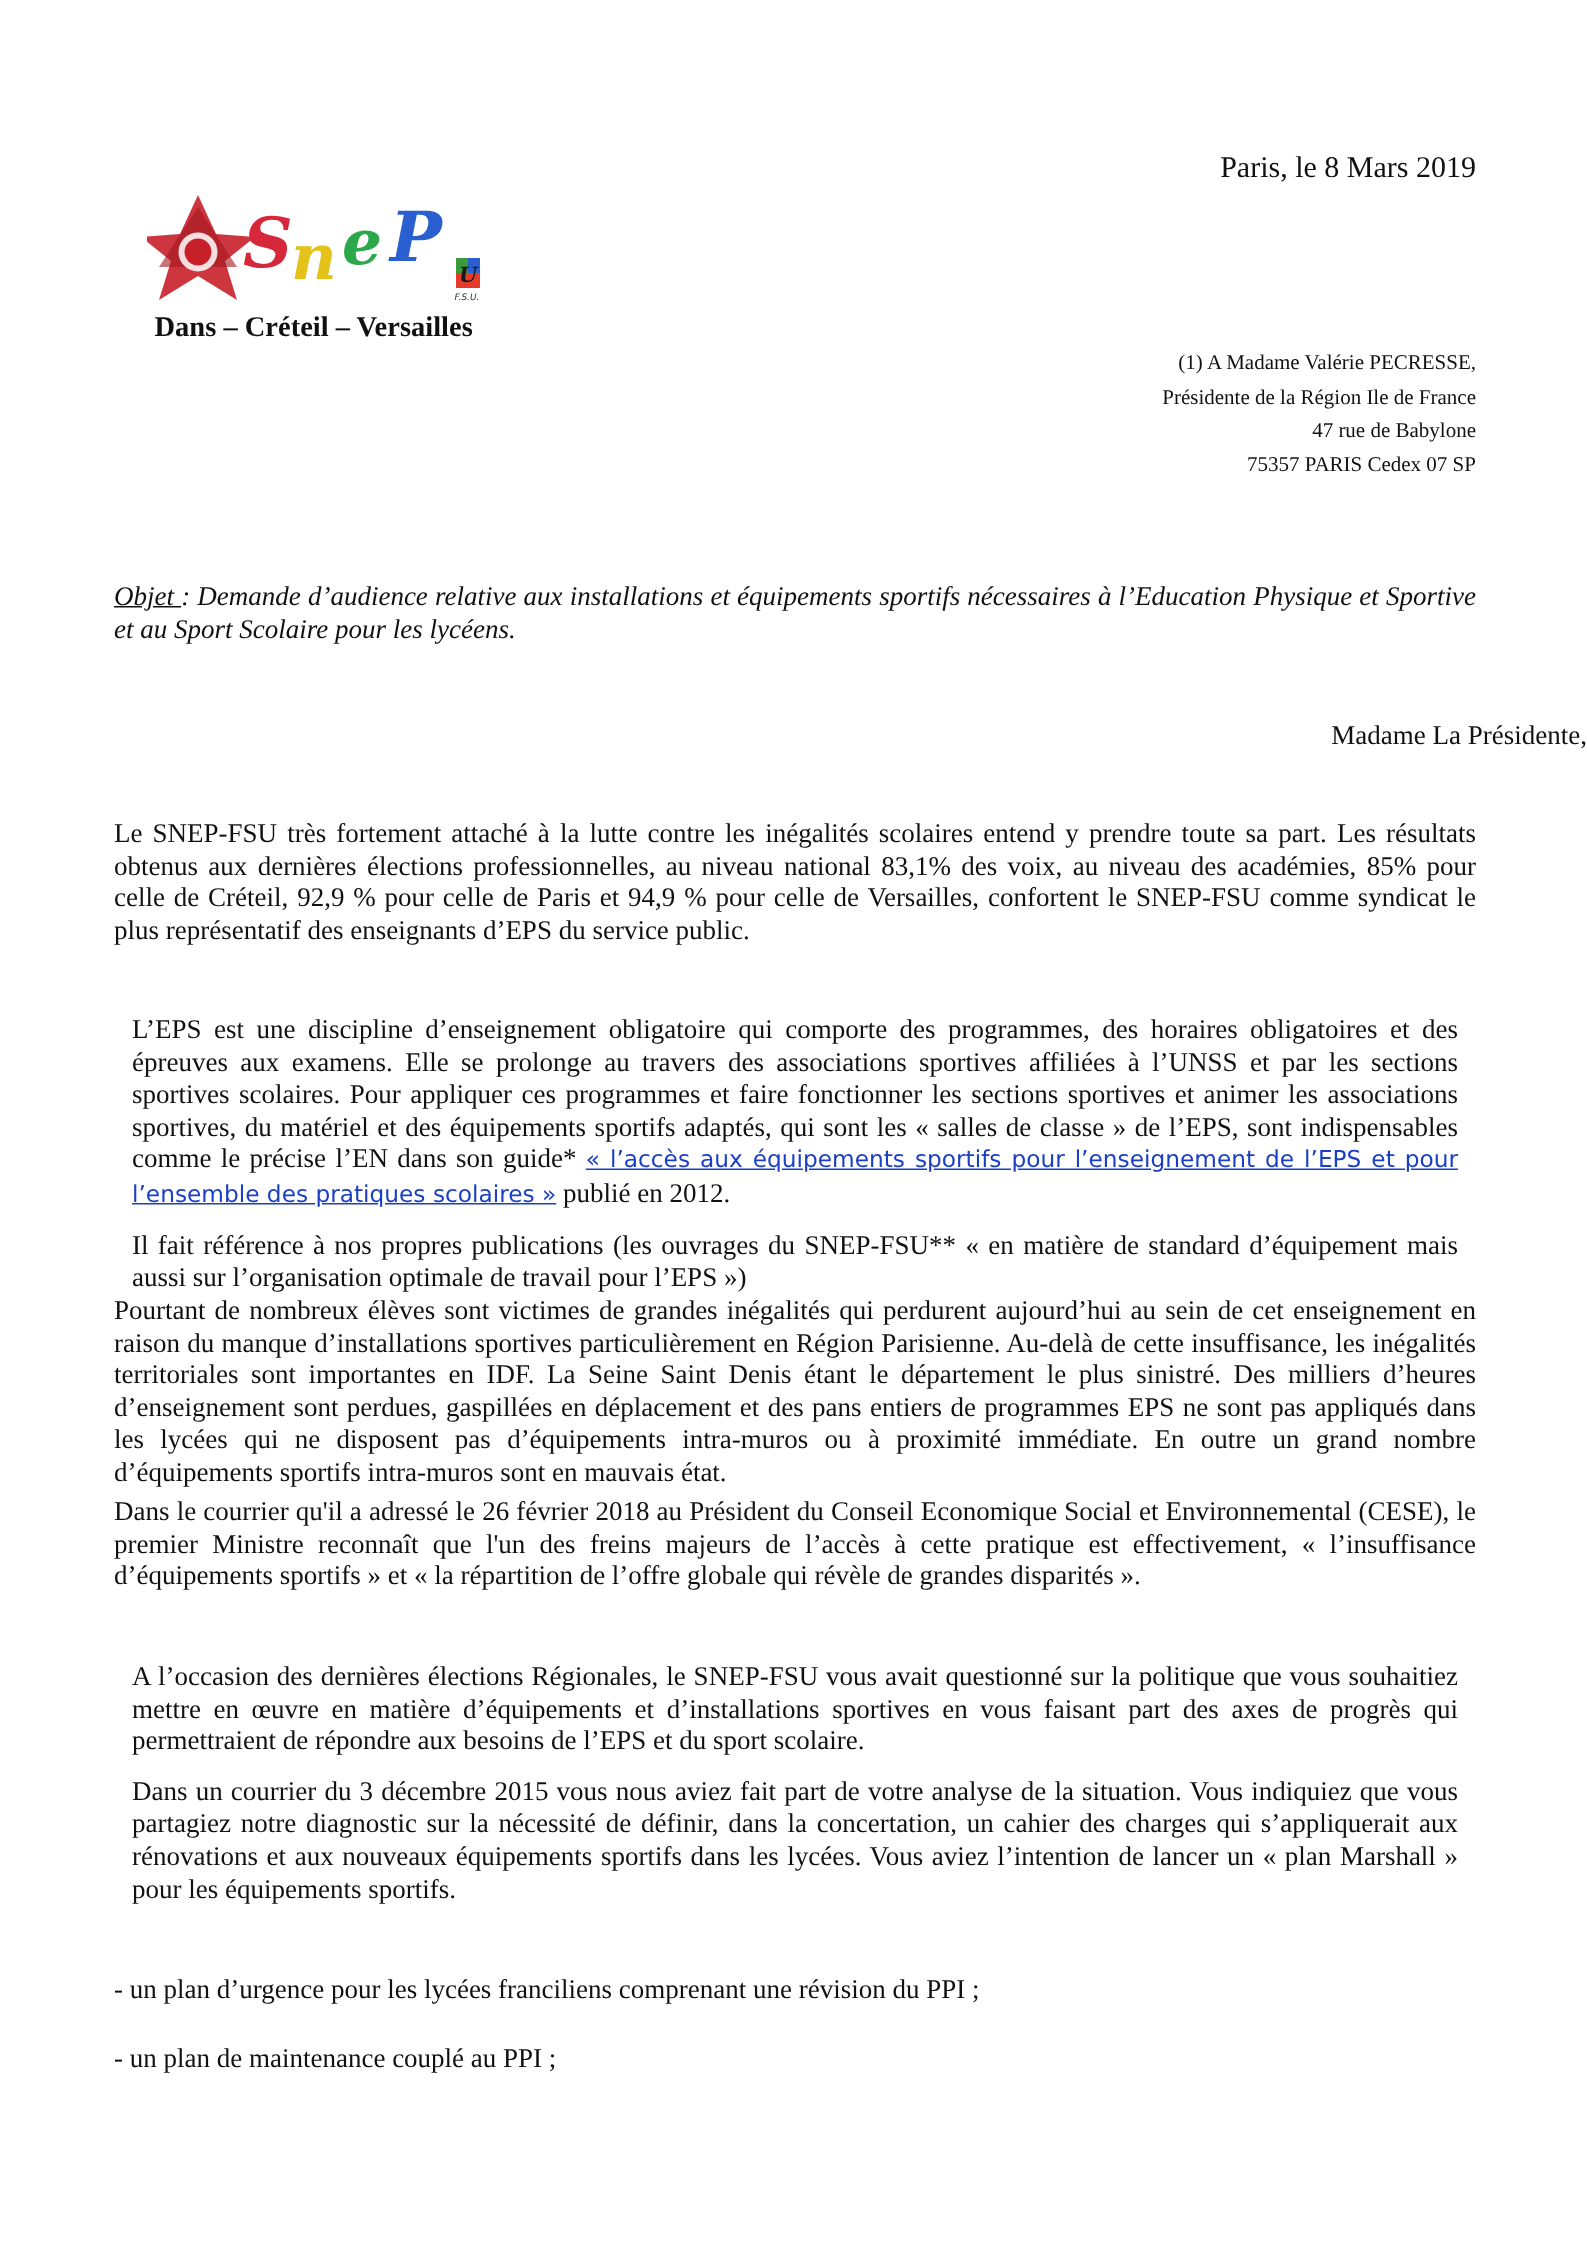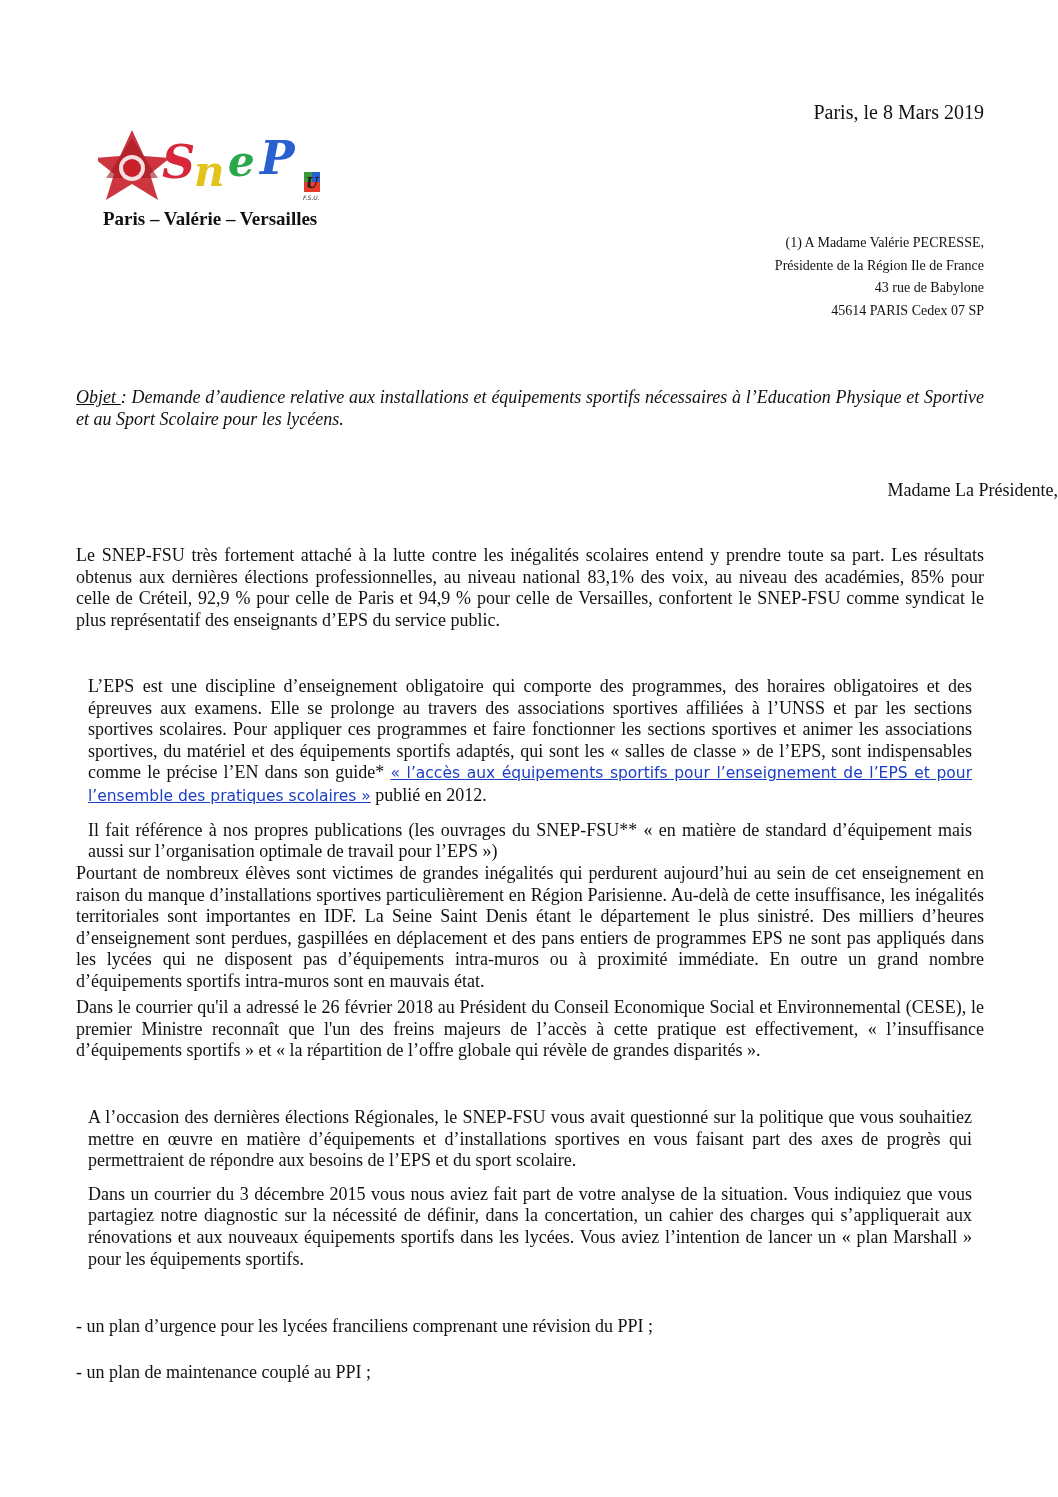--- a/index.html
+++ b/index.html
@@ -40,27 +40,27 @@
     <text x="130" y="48" font-family="DejaVu Serif, serif" font-style="italic" font-size="42" font-weight="bold" fill="#2aa84a">e</text>
     <text x="162" y="46" font-family="DejaVu Serif, serif" font-style="italic" font-size="46" font-weight="bold" fill="#2a5fd0">P</text>
     <rect x="206" y="44" width="16" height="20" fill="#e53b2b"></rect>
     <rect x="206" y="44" width="8" height="10" fill="#3b9b3b"></rect>
     <rect x="214" y="44" width="8" height="10" fill="#2a5fd0"></rect>
     <text x="208" y="60" font-family="DejaVu Serif, serif" font-style="italic" font-weight="bold" font-size="14" fill="#1a1a1a">U</text>
     <text x="205" y="72" font-family="DejaVu Sans, sans-serif" font-style="italic" font-size="6" fill="#333">F.S.U.</text>
   </svg>
 </div>
 
-<div class="abs org">Paris – Valérie – Versailles</div>
+<div class="abs org">Dans – Créteil – Versailles</div>
 
 <div class="abs addr">
   <div>(1)  A Madame Valérie PECRESSE,</div>
   <div>Présidente de la Région Ile de France</div>
-  <div>43 rue de Babylone</div>
-  <div>45614 PARIS Cedex 07 SP</div>
+  <div>47 rue de Babylone</div>
+  <div>75357 PARIS Cedex 07 SP</div>
 </div>
 
 <div class="body-text subject">
   <span class="u">Objet </span><span>: Demande d’audience relative aux installations et équipements sportifs nécessaires à l’Education Physique et Sportive et au Sport Scolaire pour les lycéens.</span>
 </div>
 
 <div class="salutation">Madame La Présidente,</div>
 
 <div class="body-text p1">Le SNEP-FSU très fortement attaché à la lutte contre les inégalités scolaires entend y prendre toute sa part. Les résultats obtenus aux dernières élections professionnelles, au niveau national 83,1% des voix, au niveau des académies, 85% pour celle de Créteil, 92,9 % pour celle de Paris et 94,9 % pour celle de Versailles, confortent le SNEP-FSU comme syndicat le plus représentatif des enseignants d’EPS du service public.</div>
 

